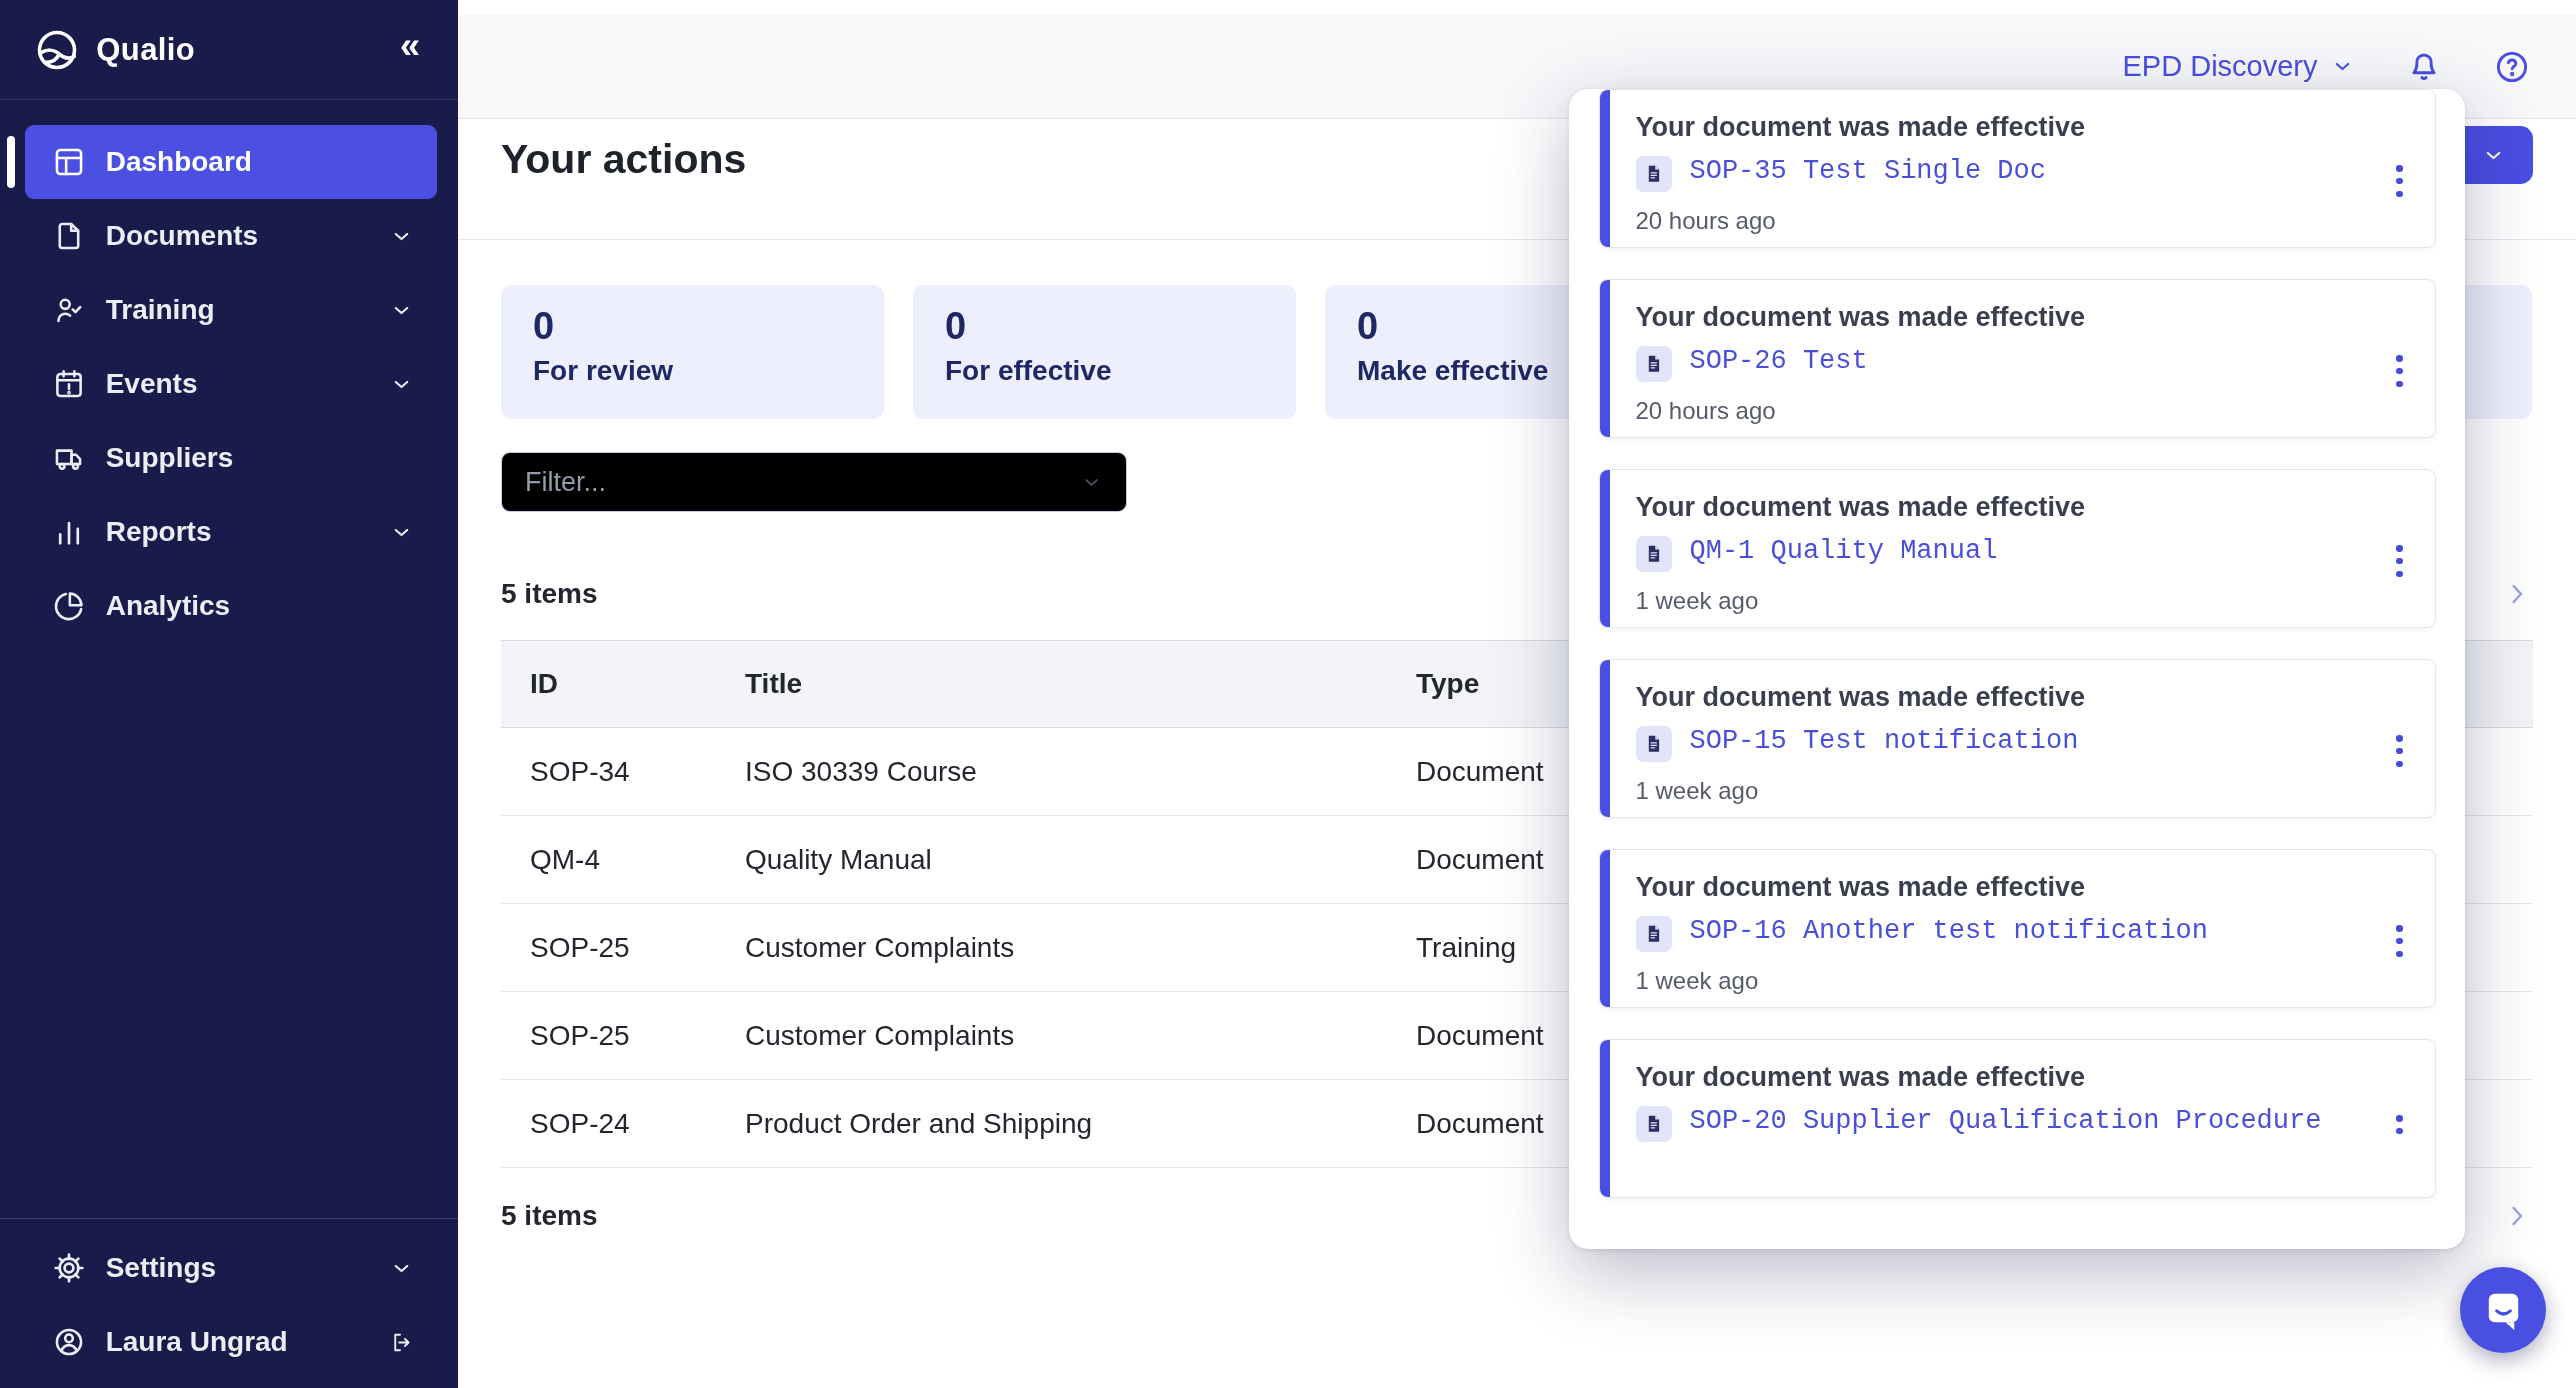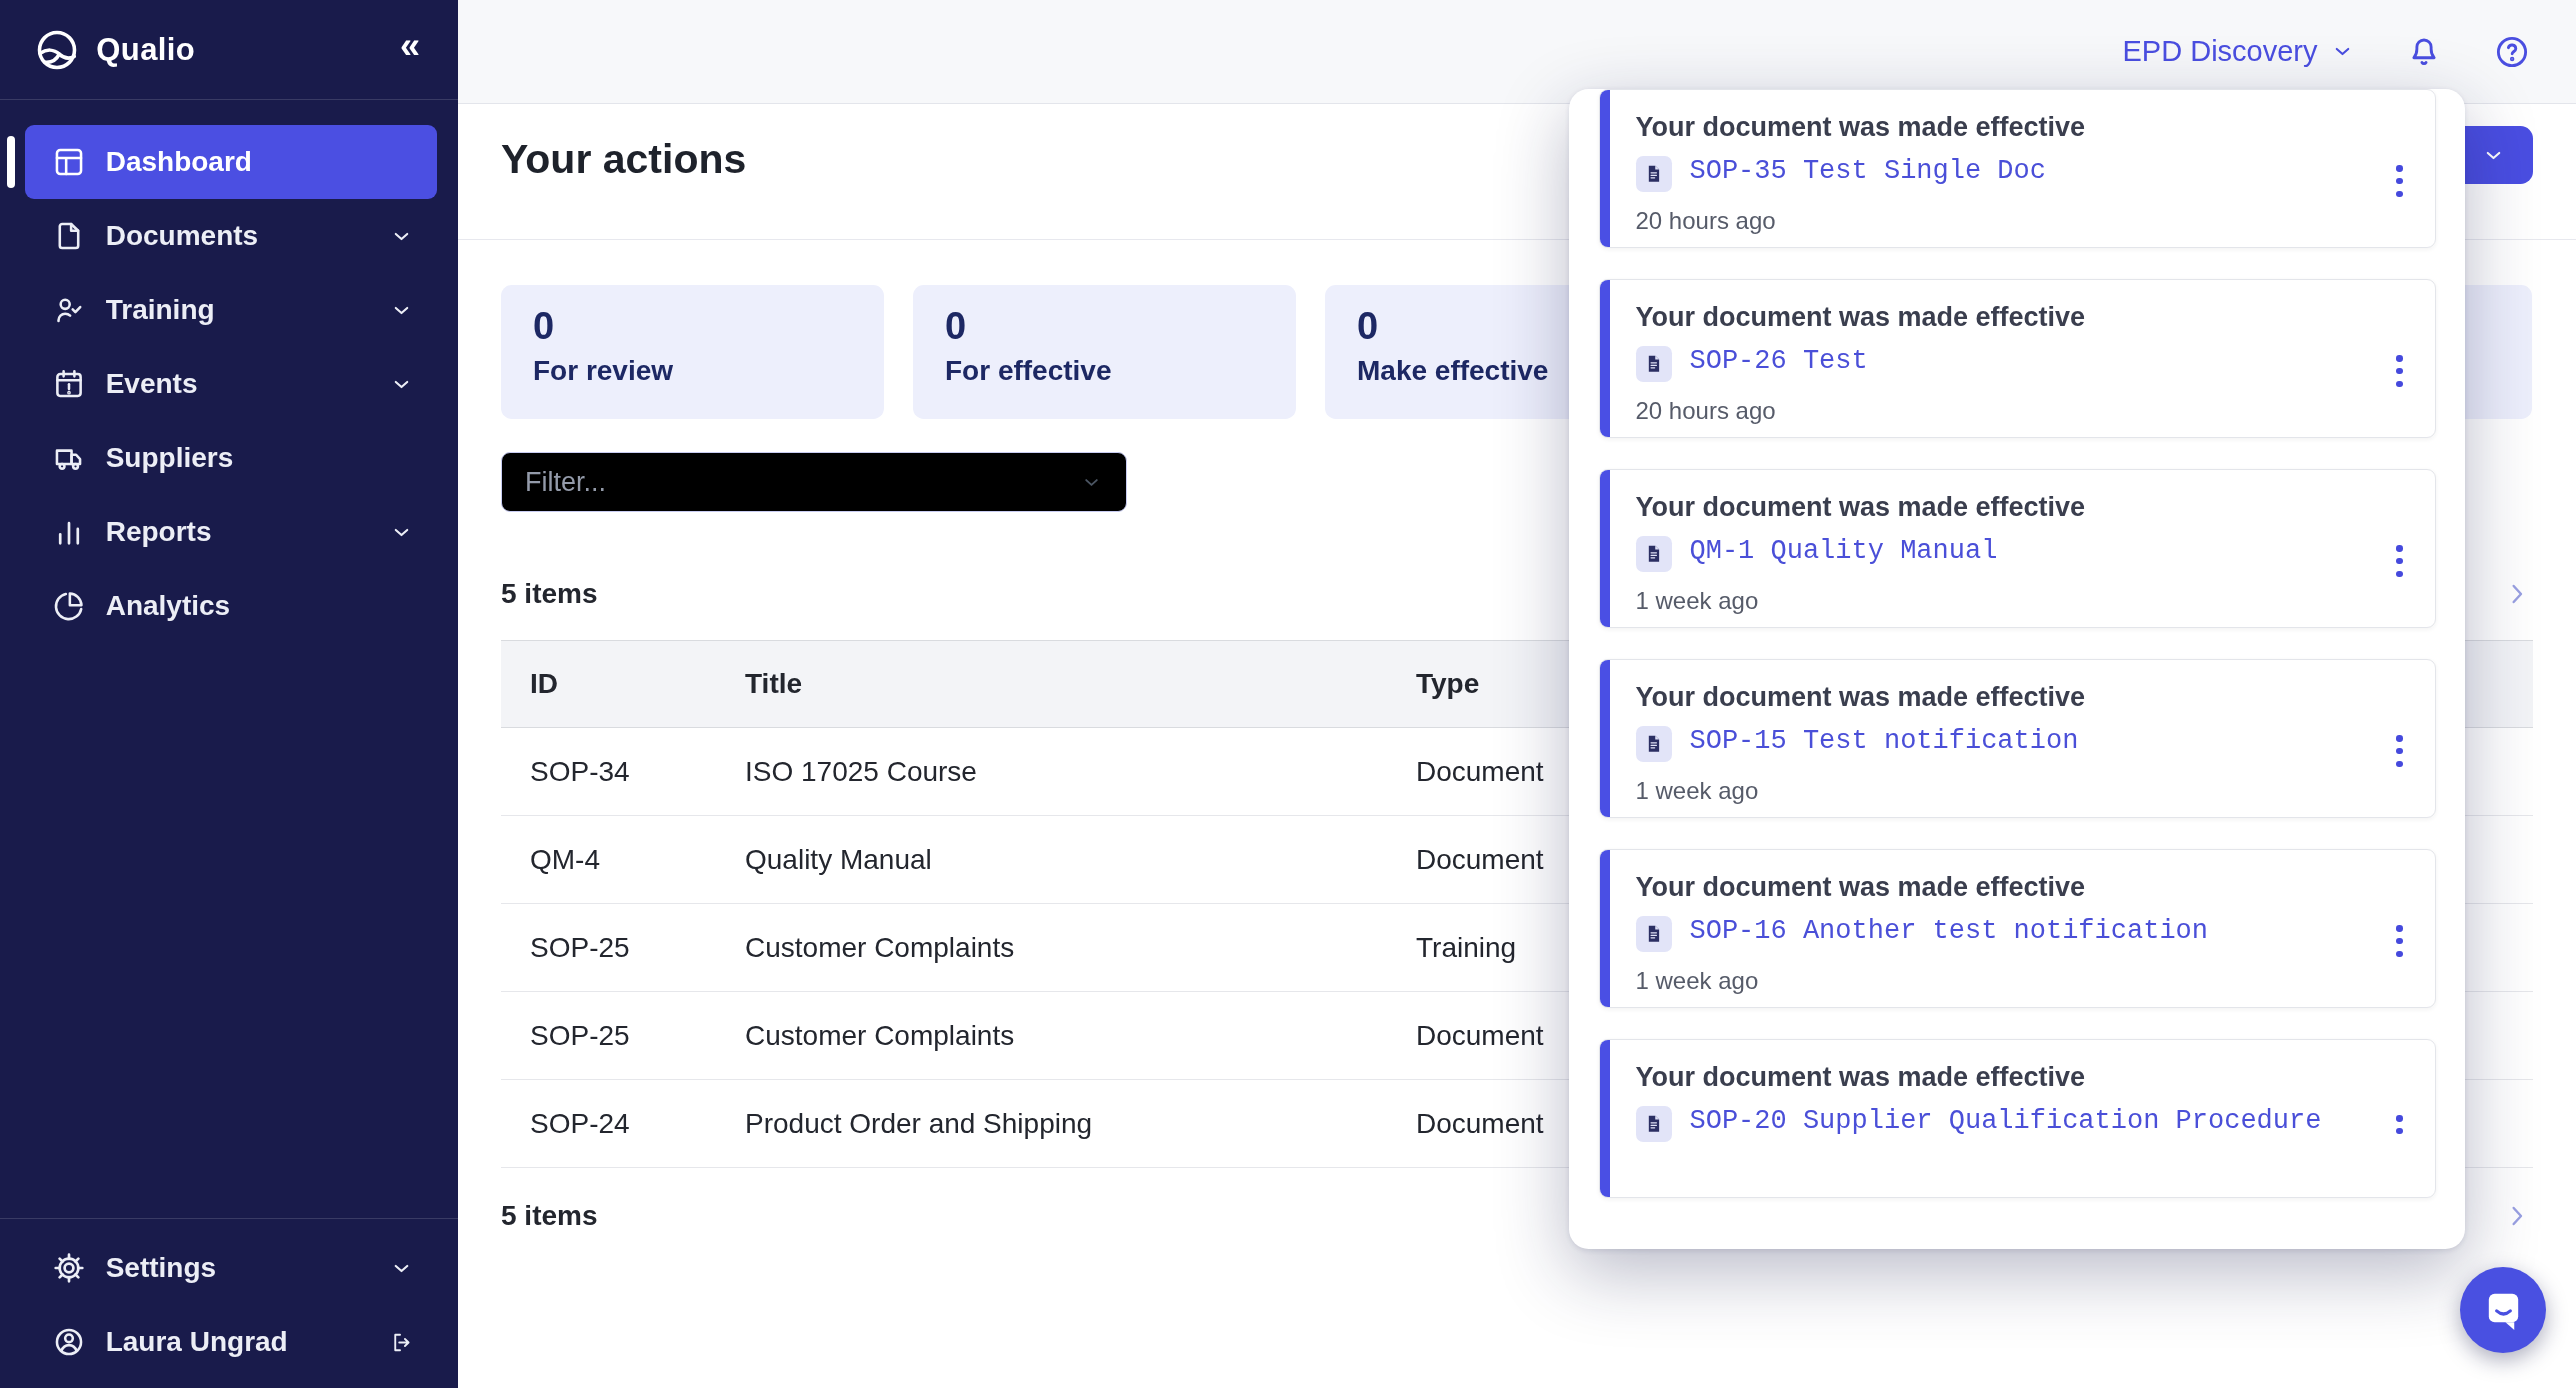--- a/index.html
+++ b/index.html
@@ -23,21 +23,21 @@
   .nav-item .nicon { width:34px; height:34px; flex:0 0 auto; }
   .nav-item .nlabel { flex:1; }
   .nav-item .nchev { width:25px; height:25px; flex:0 0 auto; }
   .nav-item.active { background:#4b4fe2; color:#ffffff; }
   .active-bar { position:absolute; left:-18px; width:8px; border-radius:5.4px; background:#ffffff;
     top:10.7px; bottom:10.7px; }
   .side-bottom { position:absolute; left:0; right:0; bottom:9px;
     border-top:1.8px solid rgba(255,255,255,0.14); padding-top:12.5px; }
 
   
-  .topbar { position:absolute; left:458px; top:0; right:0; height:104px; background:#f7f8fa;
+  .topbar { position:absolute; left:458px; top:15px; right:0; height:104px; background:#f7f8fa;
     border-bottom:1.8px solid #e3e5eb; display:flex; align-items:center; justify-content:flex-end;
     gap:50px; padding-right:45px; z-index:4; }
   .org-switch { display:flex; align-items:center; gap:12.5px; color:#4a4ee0; font-size:29px;
     cursor:pointer; }
   .org-switch svg { width:25px; height:25px; }
   .tb-icon { width:38px; height:38px; color:#4a4ee0; cursor:pointer; }
 
   
   .main { position:absolute; left:458px; top:104px; right:0; bottom:0; background:#ffffff;
     z-index:3; overflow:hidden; }
@@ -349,21 +349,21 @@
 
     <div class="table">
       <div class="trow thead">
         <div>ID</div>
         <div>Title</div>
         <div>Type</div>
       </div>
       <div class="tbody">
         <div class="trow">
           <div>SOP-34</div>
-          <div class="cell-link">ISO 17025 Course</div>
+          <div class="cell-link">ISO 30339 Course</div>
           <div>Document</div>
         </div>
         <div class="trow">
           <div>QM-4</div>
           <div class="cell-link">Quality Manual</div>
           <div>Document</div>
         </div>
         <div class="trow">
           <div>SOP-25</div>
           <div class="cell-link">Customer Complaints</div>

